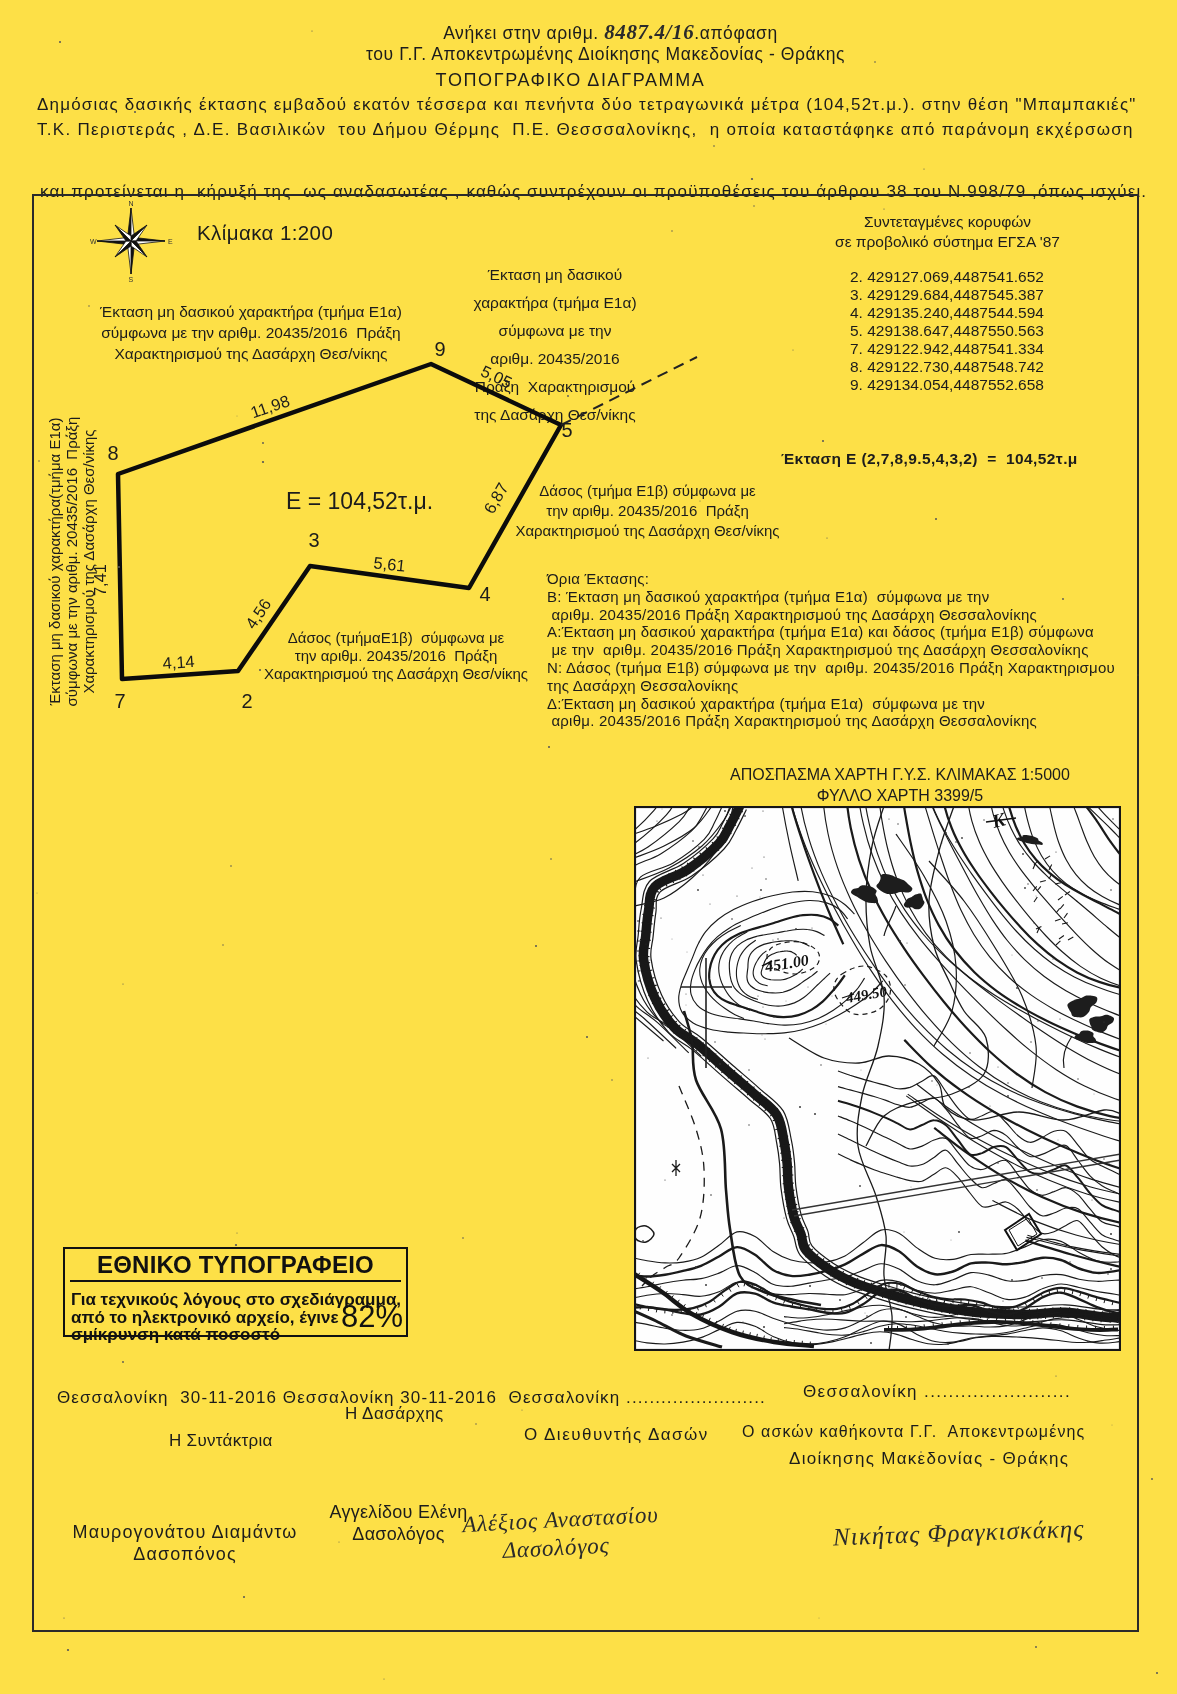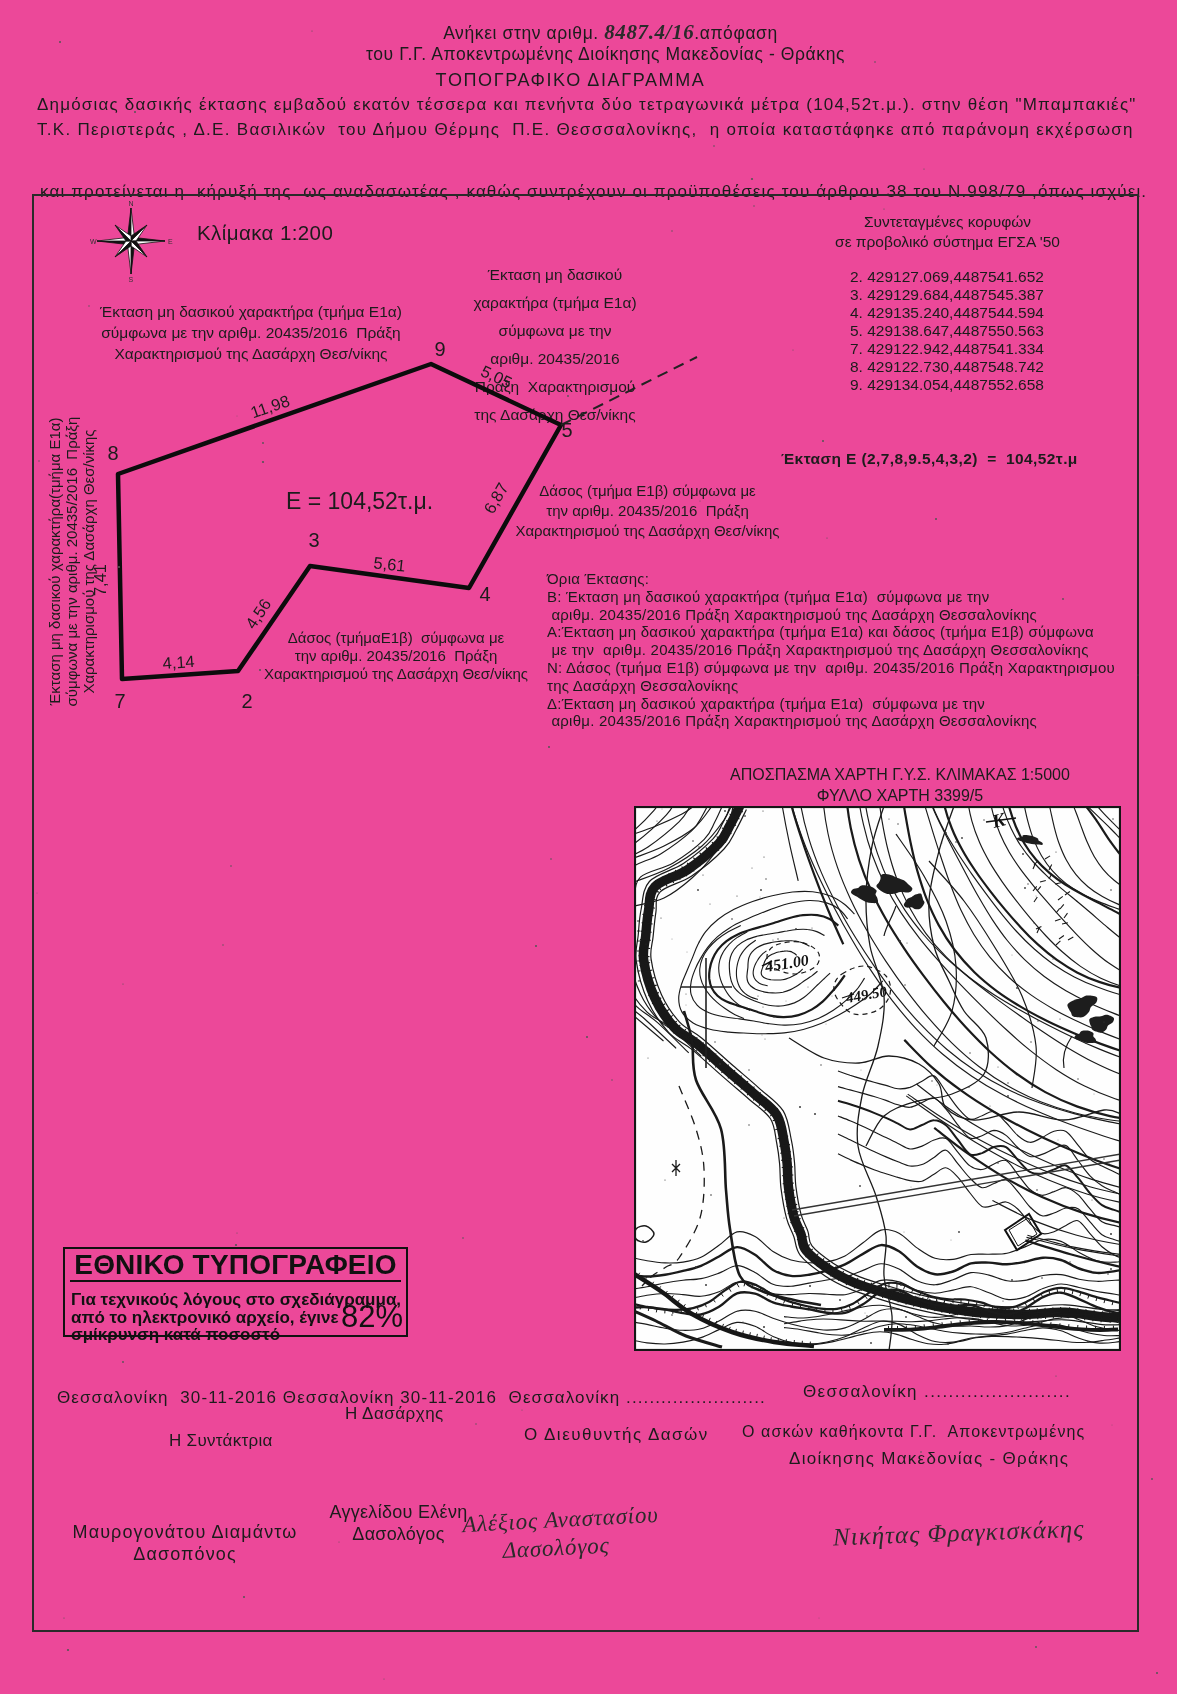--- a/index.html
+++ b/index.html
@@ -1,17 +1,17 @@
 <!DOCTYPE html>
 <html lang="el"><head>
 <meta charset="utf-8">
 <title>ΤΟΠΟΓΡΑΦΙΚΟ ΔΙΑΓΡΑΜΜΑ</title>
 <style>
   html,body{margin:0;padding:0;background:#fff;}
-  #page{position:relative;width:1177px;height:1694px;background:#ec4899;overflow:hidden;
+  #page{position:relative;width:1177px;height:1694px;background:#fde047;overflow:hidden;
         font-family:"Liberation Sans", sans-serif;color:#1c1c1c;}
   .t{position:absolute;white-space:pre;line-height:1.18;}
   .c{text-align:center;}
   .hand{font-family:"Liberation Serif", serif;font-style:italic;color:#2b2b2b;}
 </style>
 </head>
 <body>
 <div id="page">
 
 <div class="t" style="left:22px;top:20px;width:1177px;text-align:center;font-size:17.5px;letter-spacing:0.6px;">Ανήκει στην αριθμ. <span class="hand" style="font-size:21px;font-weight:bold;">8487.4/16</span>.απόφαση</div>
@@ -53,21 +53,21 @@
     <text x="38.5" y="6">N</text>
         <text x="78" y="44">E</text>
         <text x="38.5" y="82">S</text>
         <text x="0" y="44">W</text>
   </g>
 </svg>
 
 <div class="t" style="left:197px;top:221px;font-size:20.5px;letter-spacing:0.4px;">Κλίμακα 1:200</div>
 
 <div class="t c" style="left:800px;top:212px;width:295px;font-size:15.5px;line-height:20px;">Συντεταγμένες κορυφών
-σε προβολικό σύστημα ΕΓΣΑ '50</div>
+σε προβολικό σύστημα ΕΓΣΑ '87</div>
 
 <div class="t" style="left:850px;top:268px;font-size:15.5px;line-height:18px;">2. 429127.069,4487541.652
 3. 429129.684,4487545.387
 4. 429135.240,4487544.594
 5. 429138.647,4487550.563
 7. 429122.942,4487541.334
 8. 429122.730,4487548.742
 9. 429134.054,4487552.658</div>
 
 <div class="t" style="left:781px;top:450px;font-size:15.5px;letter-spacing:0.4px;font-weight:bold;">Έκταση Ε (2,7,8,9.5,4,3,2)  =  104,52τ.μ</div>
@@ -515,21 +515,21 @@
         <circle cx="312" cy="27" r="0.9" fill="#3a3a3a"></circle>
         <circle cx="432" cy="341" r="0.8" fill="#3a3a3a"></circle>
         <circle cx="394" cy="78" r="0.7" fill="#3a3a3a"></circle>
 </g>
 
 <rect x="1" y="1" width="485" height="543" fill="none" stroke="#161616" stroke-width="2.2"></rect>
 
 </svg>
 
 <div style="position:absolute;left:63px;top:1247px;width:341px;height:86px;border:2.5px solid #111;">
-  <div style="position:absolute;left:5px;top:1px;width:331px;font-family:'Liberation Sans',sans-serif;font-weight:bold;font-size:28px;line-height:24px;letter-spacing:0.2px;color:#111;border-bottom:2px solid #111;padding-top:3px;padding-bottom:3px;text-align:center;">ΕΘΝΙΚΟ ΤΥΠΟΓΡΑΦΕΙΟ</div>
+  <div style="position:absolute;left:5px;top:1px;width:331px;font-family:'Liberation Sans',sans-serif;font-weight:bold;font-size:24px;line-height:24px;letter-spacing:0.2px;color:#111;border-bottom:2px solid #111;padding-top:3px;padding-bottom:3px;text-align:center;">ΕΘΝΙΚΟ ΤΥΠΟΓΡΑΦΕΙΟ</div>
   <div style="position:absolute;left:6px;top:34px;font-family:'Liberation Sans',sans-serif;font-weight:bold;font-size:17px;letter-spacing:0px;line-height:17.5px;color:#111;white-space:pre;margin-top:8px;">Για τεχνικούς λόγους στο σχεδιάγραμμα,
 από το ηλεκτρονικό αρχείο, έγινε
 σμίκρυνση κατά ποσοστό</div>
   <div style="position:absolute;right:3px;bottom:0px;font-family:'Liberation Sans',sans-serif;font-size:31px;color:#111;">82%</div>
 </div>
 
 <div class="t" style="left:57px;top:1388px;font-size:17px;letter-spacing:1.1px;">Θεσσαλονίκη  30-11-2016 Θεσσαλονίκη 30-11-2016  Θεσσαλονίκη ........................</div>
 
 <div class="t" style="left:803px;top:1382px;font-size:17px;letter-spacing:1.4px;">Θεσσαλονίκη ........................</div>
 

